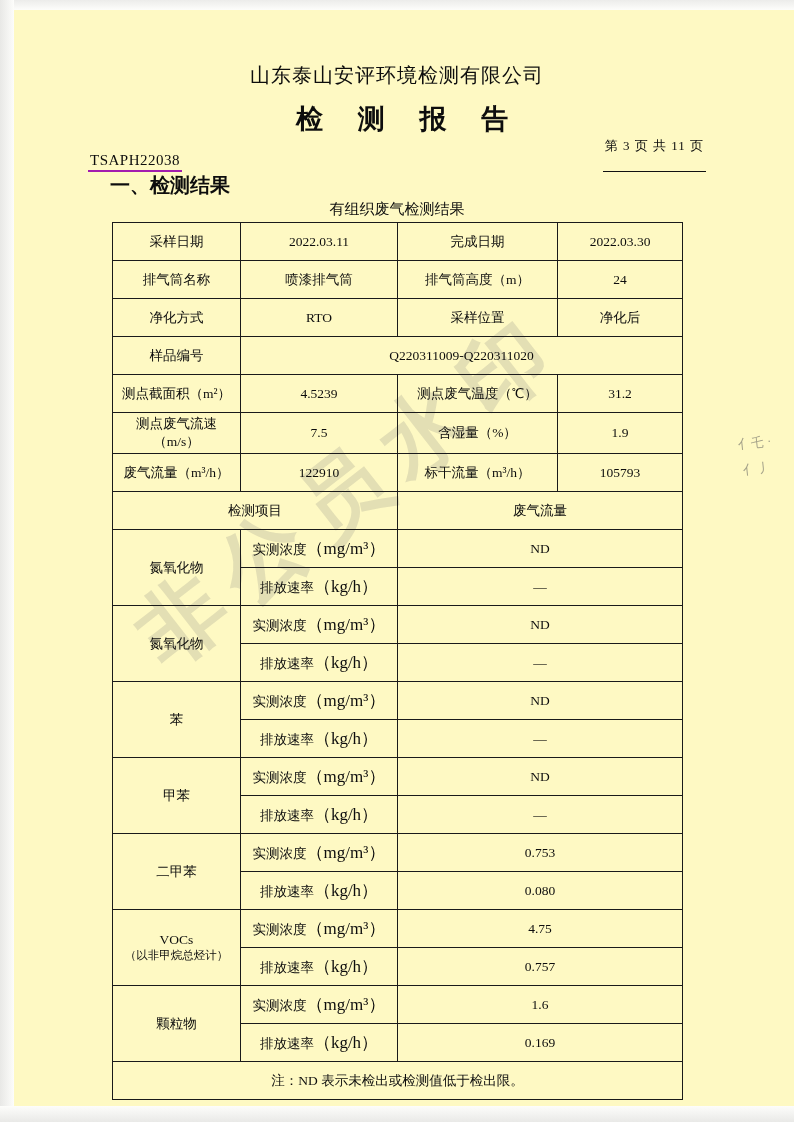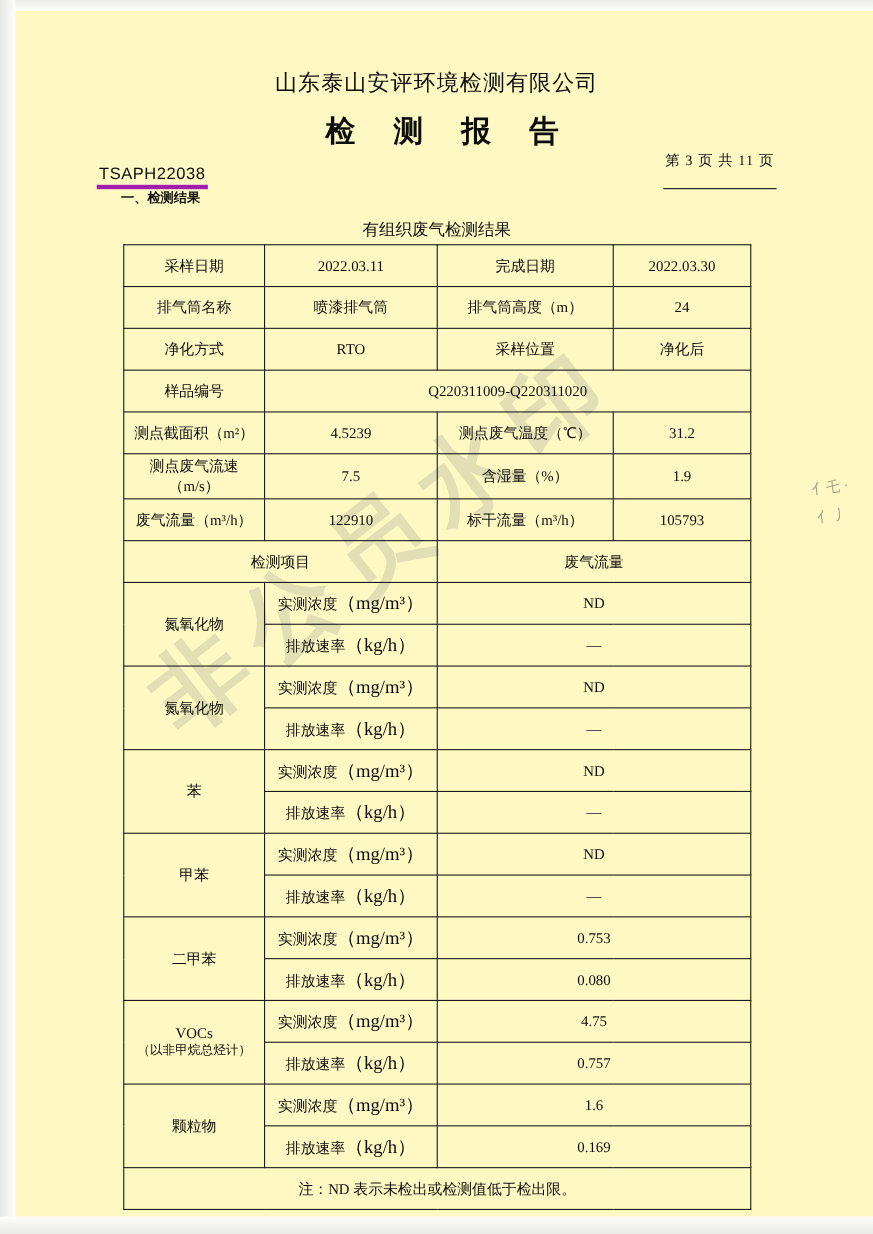--- a/index.html
+++ b/index.html
@@ -62,38 +62,38 @@
     position: absolute;
     top: 137px;
     left: 88px;
     right: 88px;
     display: flex;
     justify-content: space-between;
     align-items: flex-end;
     font-size: 14px;
   }
   .report-code {
-    font-family: Liberation Sans, sans-serif;
+    font-family: Liberation Serif, serif;
     font-size: 15px;
     letter-spacing: 0.5px;
-    border-bottom: 4px solid #a21caf;
+    border-bottom: 2px solid #a21caf;
     padding: 0 2px 1px 2px;
   }
   .page-no {
     font-size: 13px;
     letter-spacing: 1px;
     border-bottom: 1px solid #111;
     padding: 0 2px 16px 2px;
   }
 
   .section-title {
     position: absolute;
     top: 172px;
     left: 110px;
-    font-size: 12px;
+    font-size: 20px;
     font-weight: bold;
   }
 
   .table-caption {
     position: absolute;
     top: 200px;
     left: 0;
     right: 0;
     text-align: center;
     font-size: 15px;

